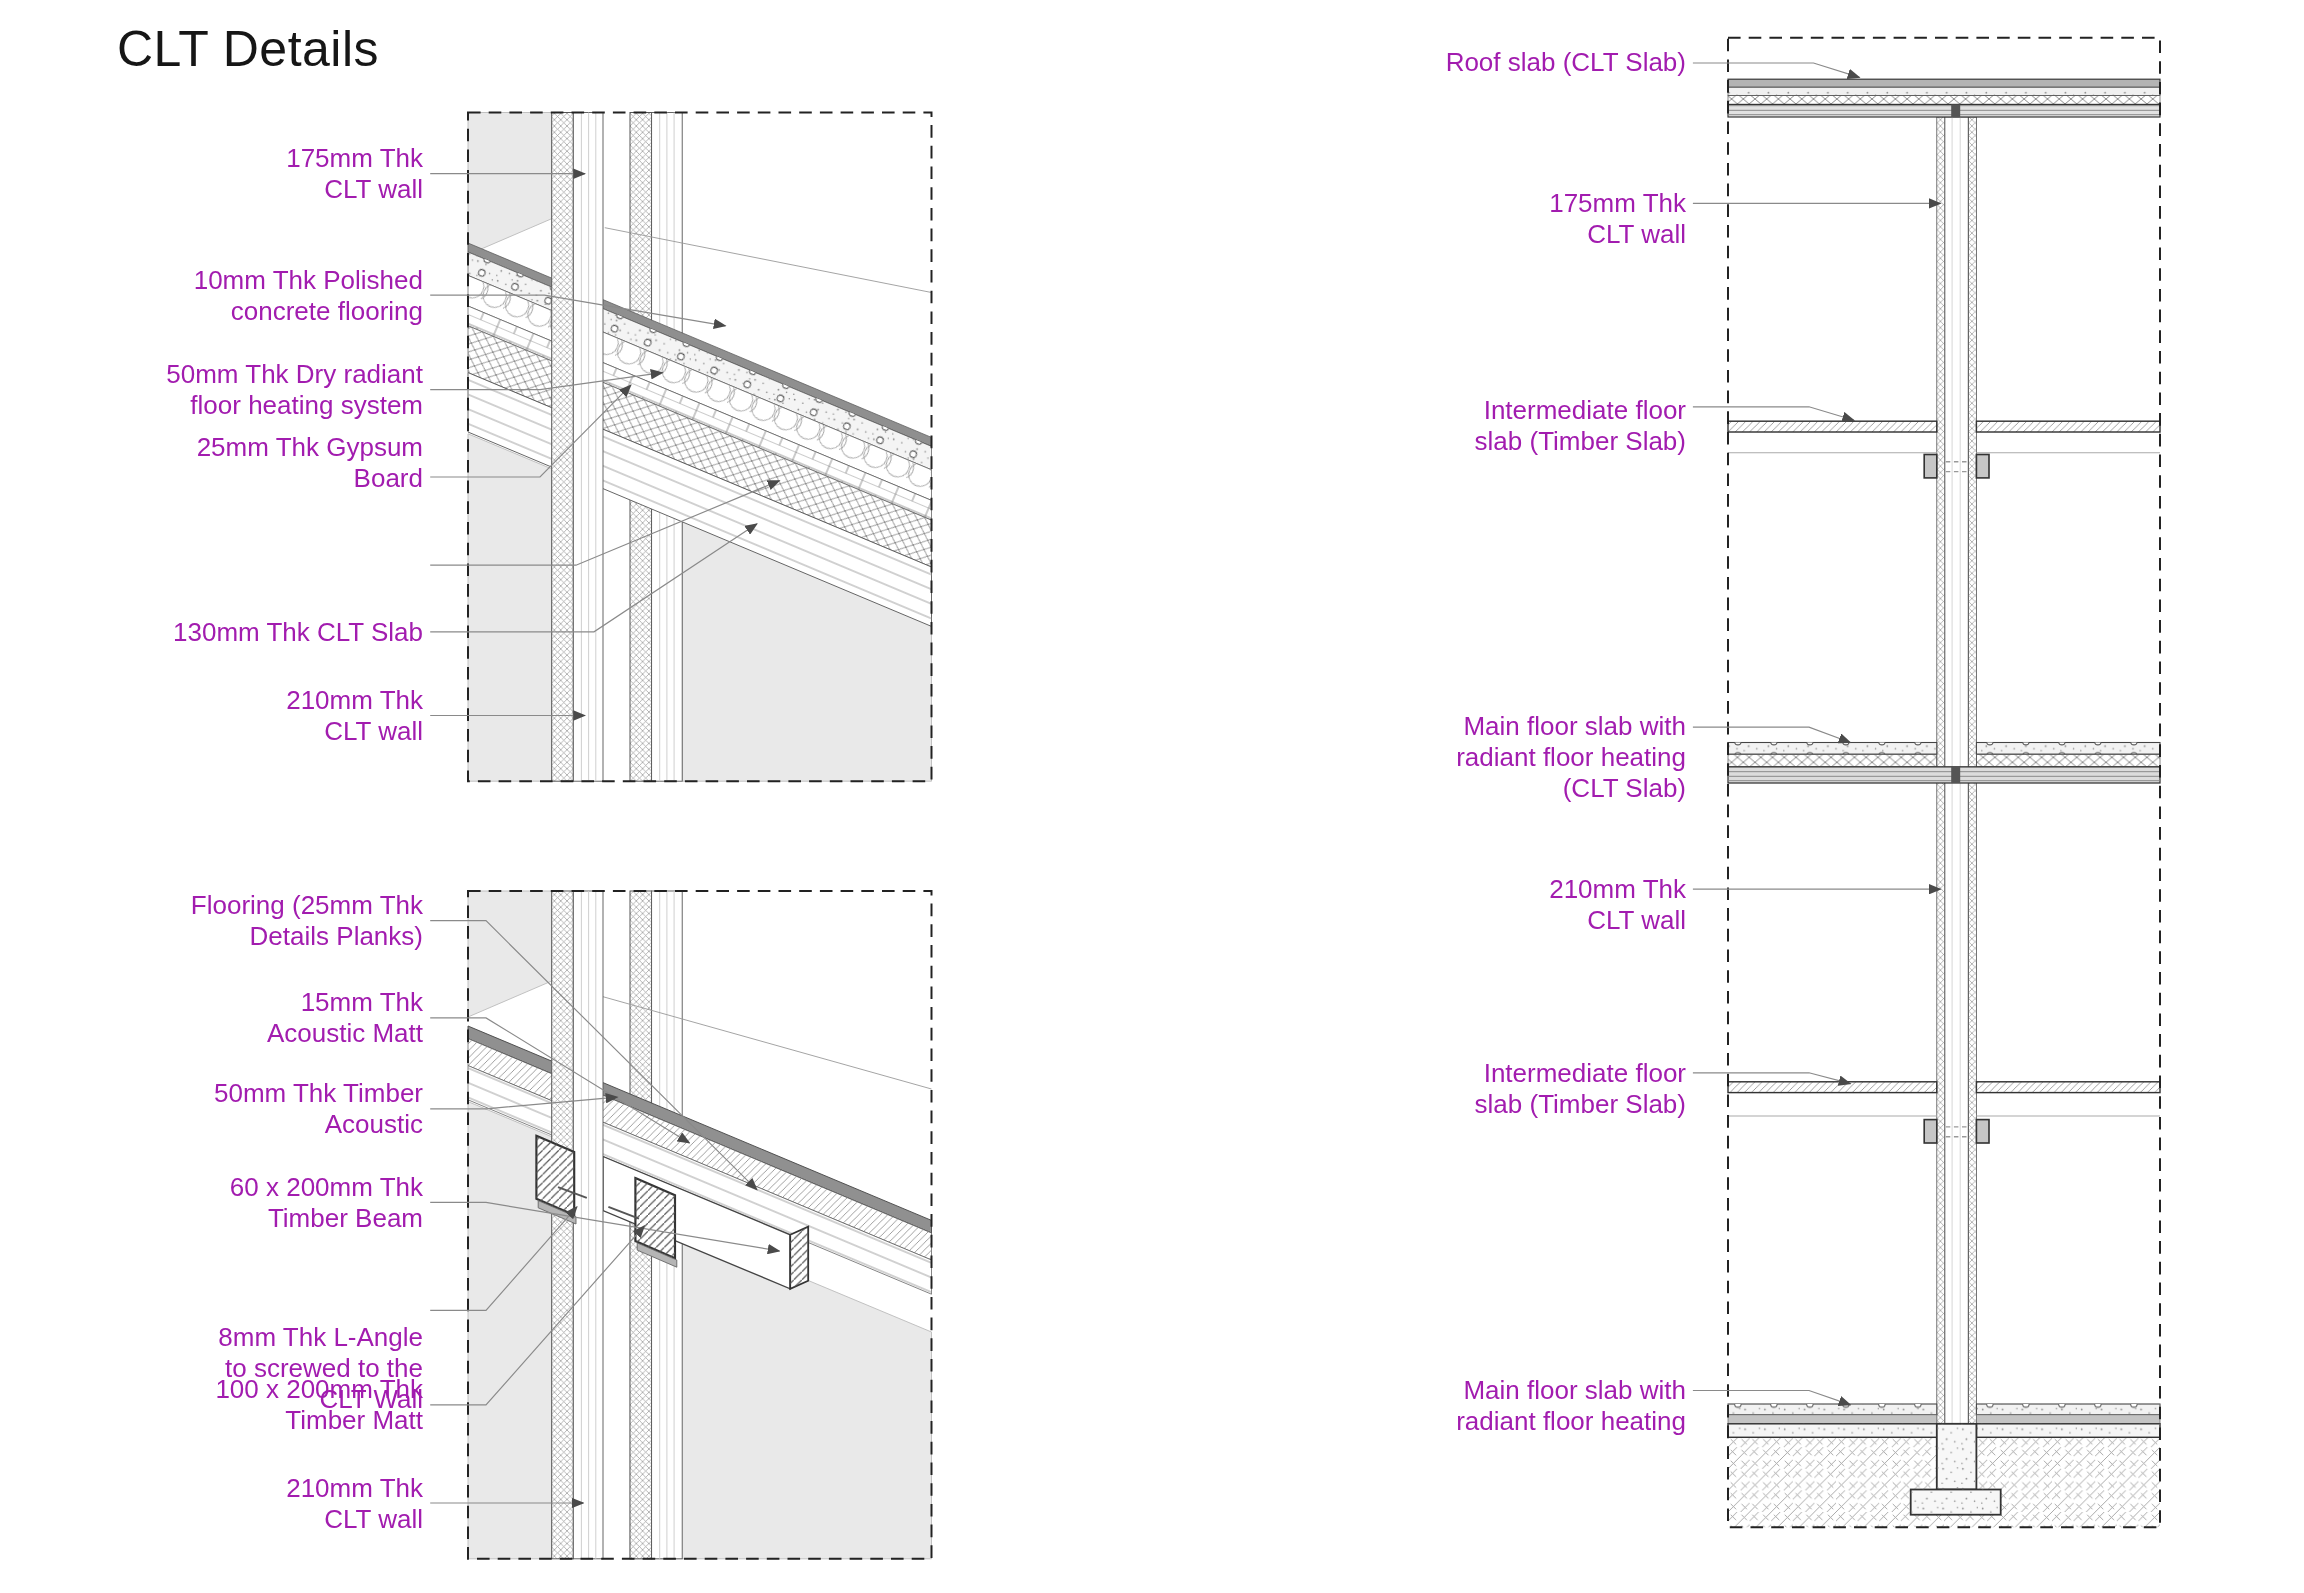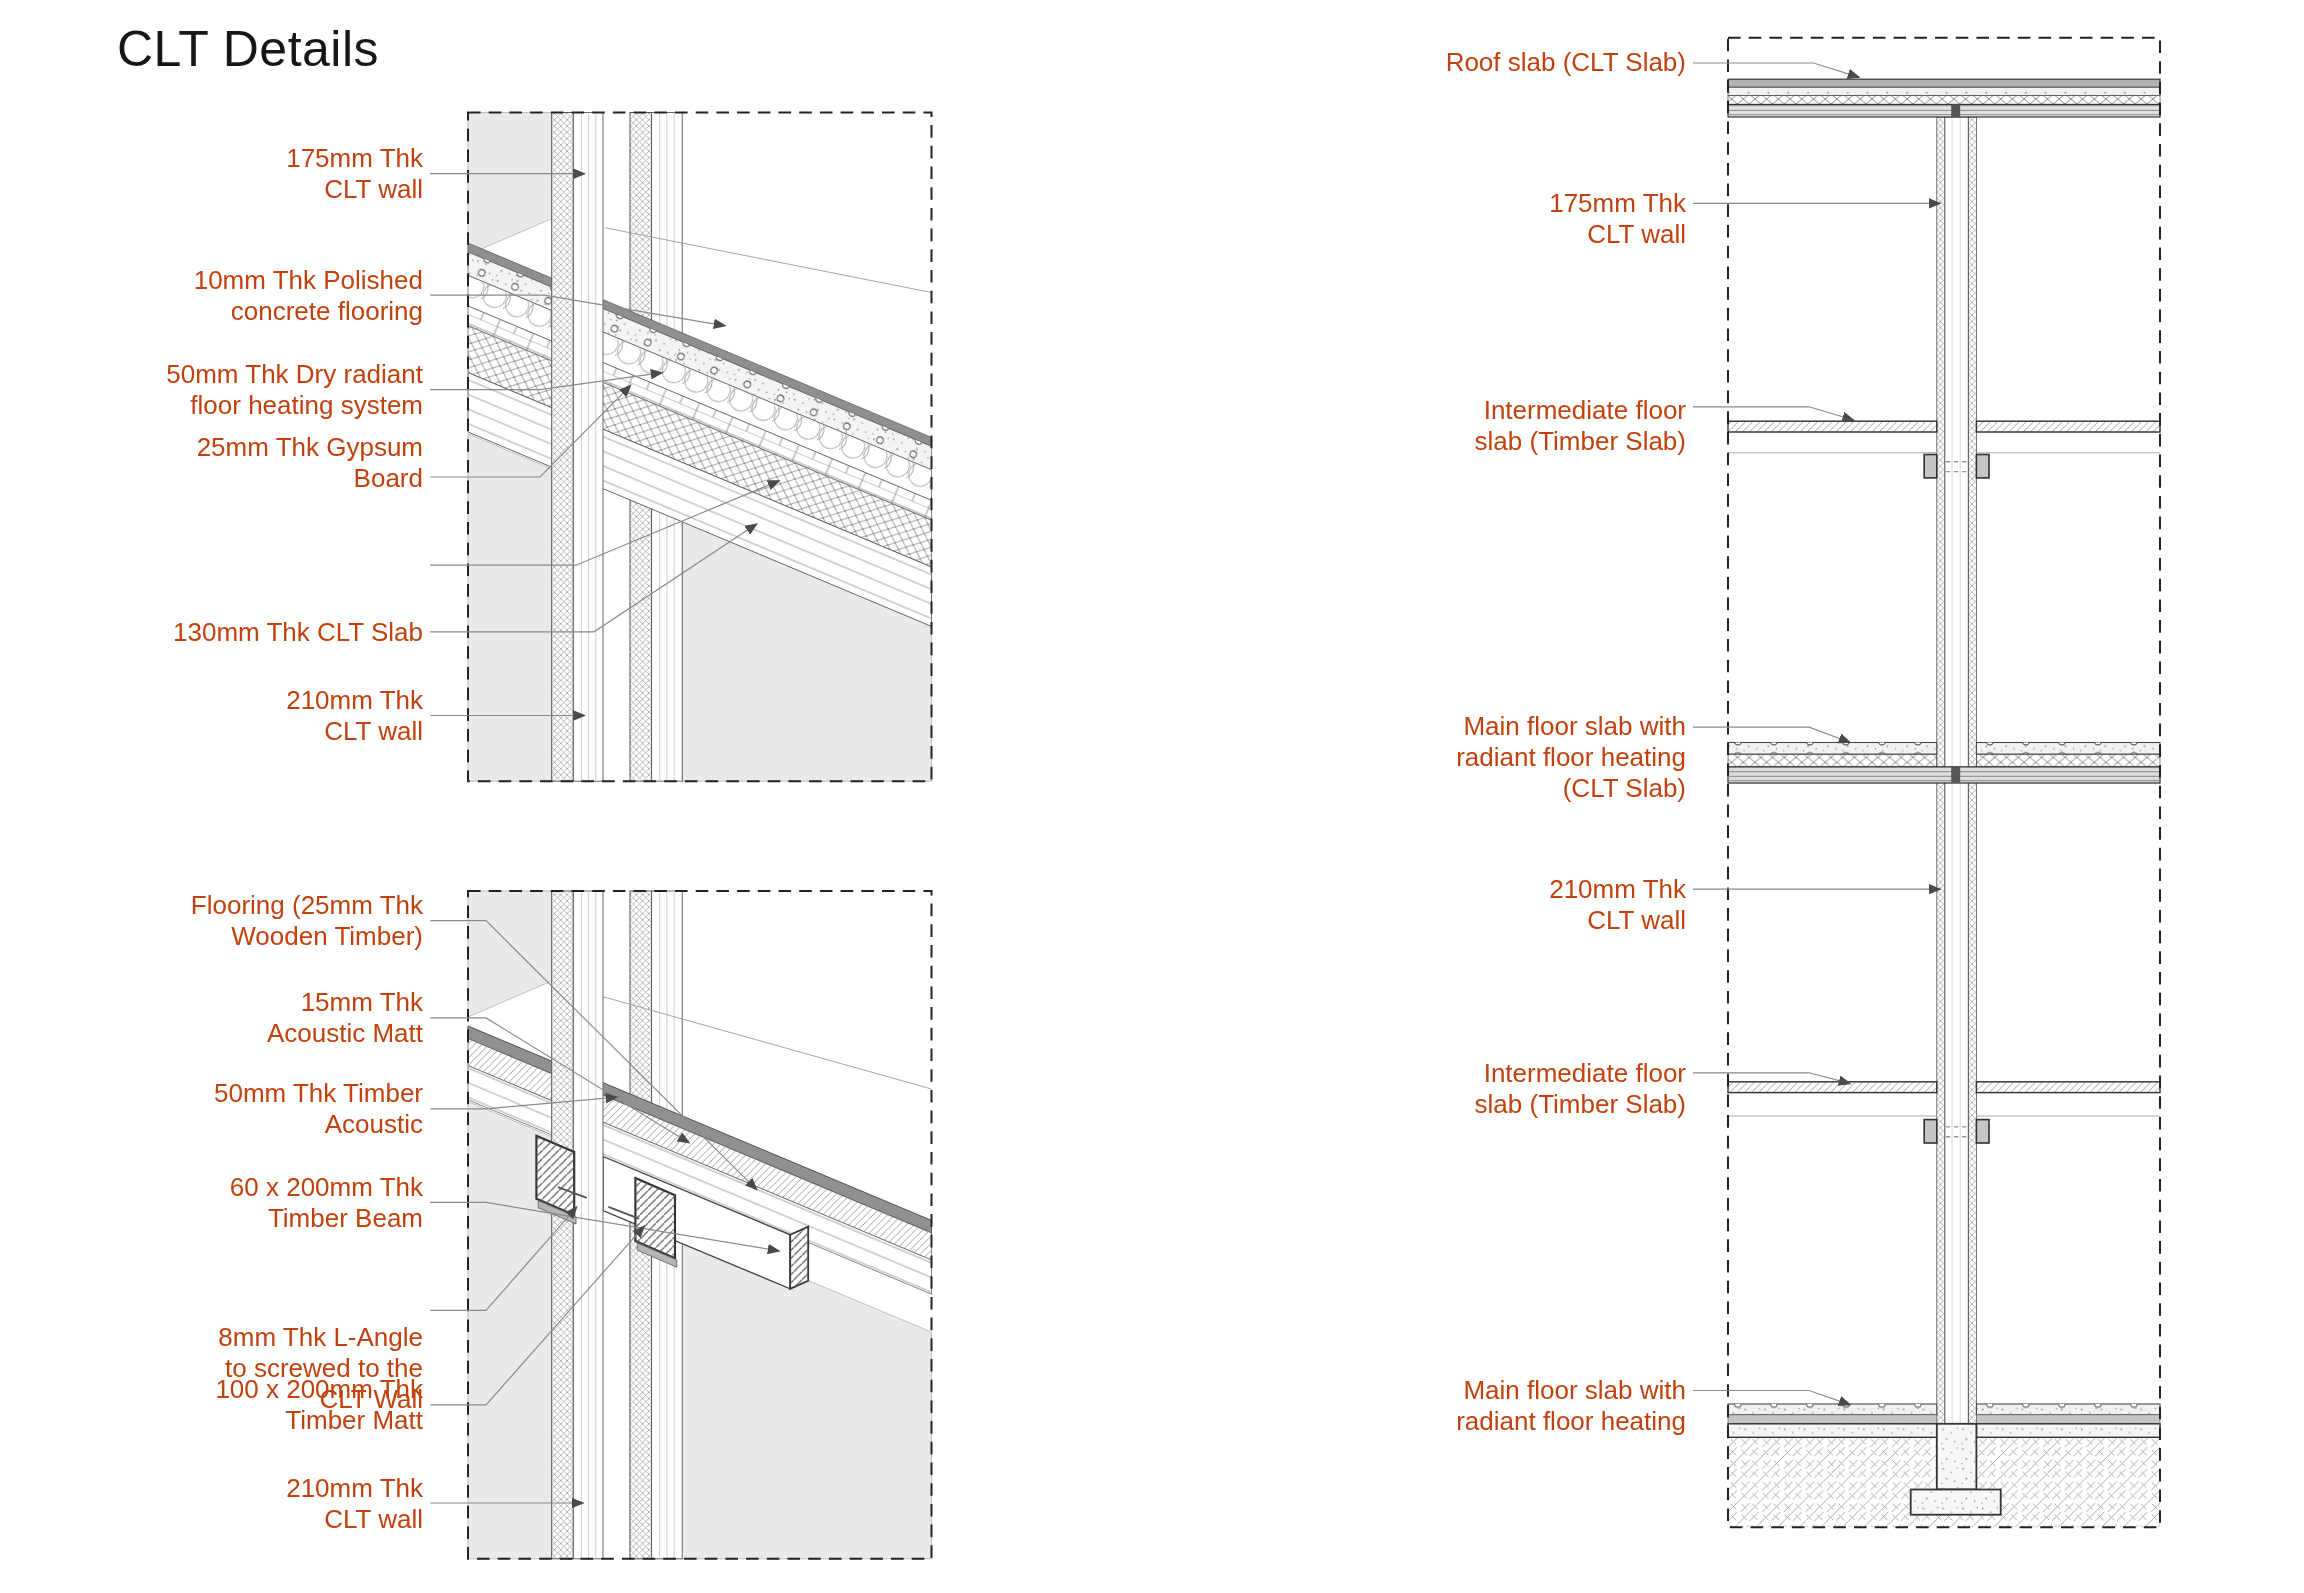--- a/index.html
+++ b/index.html
@@ -1,21 +1,21 @@
 <!DOCTYPE html>
 <html style="font-size:14.4px"><head>
 <meta charset="utf-8">
 <style>
   html,body{margin:0;padding:0;background:#ffffff;}
   #canvas{position:relative;width:2304px;height:1593px;background:#fff;overflow:hidden;
           font-family:"Liberation Sans","DejaVu Sans",sans-serif;}
   #drawing{position:absolute;left:0;top:0;}
   .page-title{position:absolute;left:117px;top:20px;font-size:50px;font-weight:normal;
               color:#161616;letter-spacing:0.5px;}
-  .label{position:absolute;font-size:26px;line-height:1.2;color:#c2410c;
+  .label{position:absolute;font-size:26px;line-height:1.2;color:#a21caf;
          text-align:right;white-space:pre-line;}
   .lbl-left{right:1881px;width:378px;}
   .lbl-right{right:618px;width:387px;}
 </style>
 </head>
 <body>
 
 <div id="canvas">
 
 <div class="page-title">CLT Details</div>
@@ -280,21 +280,21 @@
 concrete flooring</div>
 <div class="label lbl-left" style="top:359px">50mm Thk Dry radiant
 floor heating system</div>
 <div class="label lbl-left" style="top:432px">25mm Thk Gypsum
 Board</div>
 <div class="label lbl-left" style="top:617px">130mm Thk CLT Slab</div>
 <div class="label lbl-left" style="top:685px">210mm Thk
 CLT wall</div>
 
 <div class="label lbl-left" style="top:890px">Flooring (25mm Thk
-Wooden Timber)</div>
+Details Planks)</div>
 <div class="label lbl-left" style="top:987px">15mm Thk
 Acoustic Matt</div>
 <div class="label lbl-left" style="top:1078px">50mm Thk Timber
 Acoustic</div>
 <div class="label lbl-left" style="top:1172px">60 x 200mm Thk
 Timber Beam</div>
 <div class="label lbl-left" style="top:1322px">8mm Thk L-Angle
 to screwed to the
 CLT Wall</div>
 <div class="label lbl-left" style="top:1374px">100 x 200mm Thk

